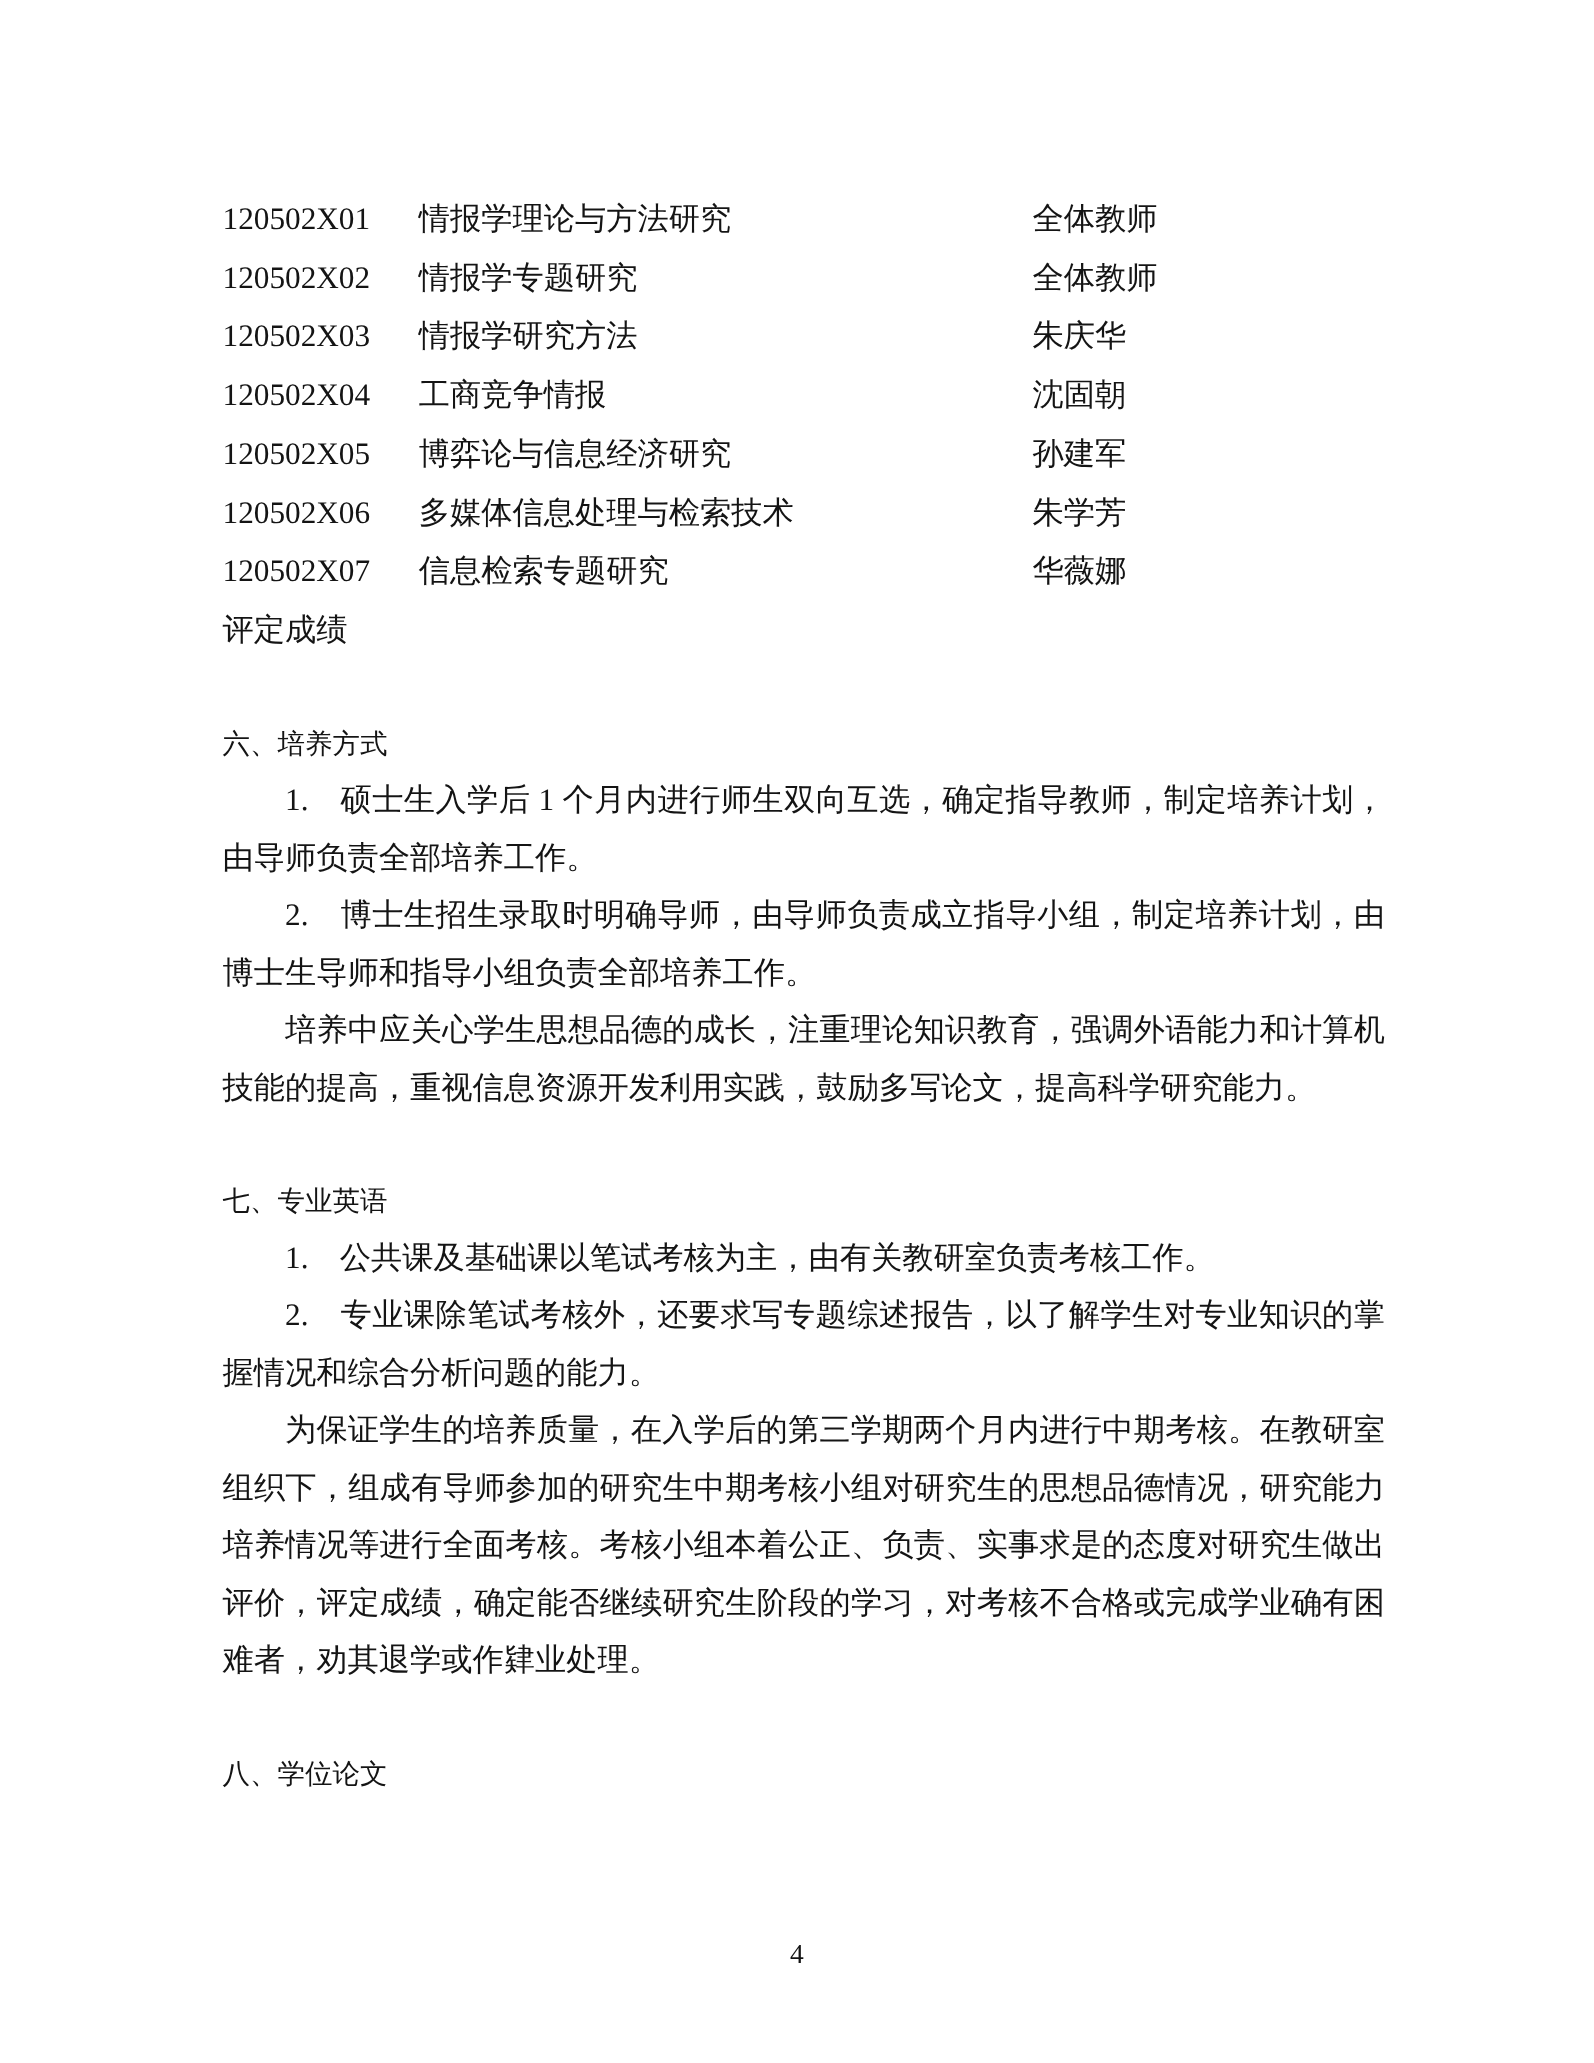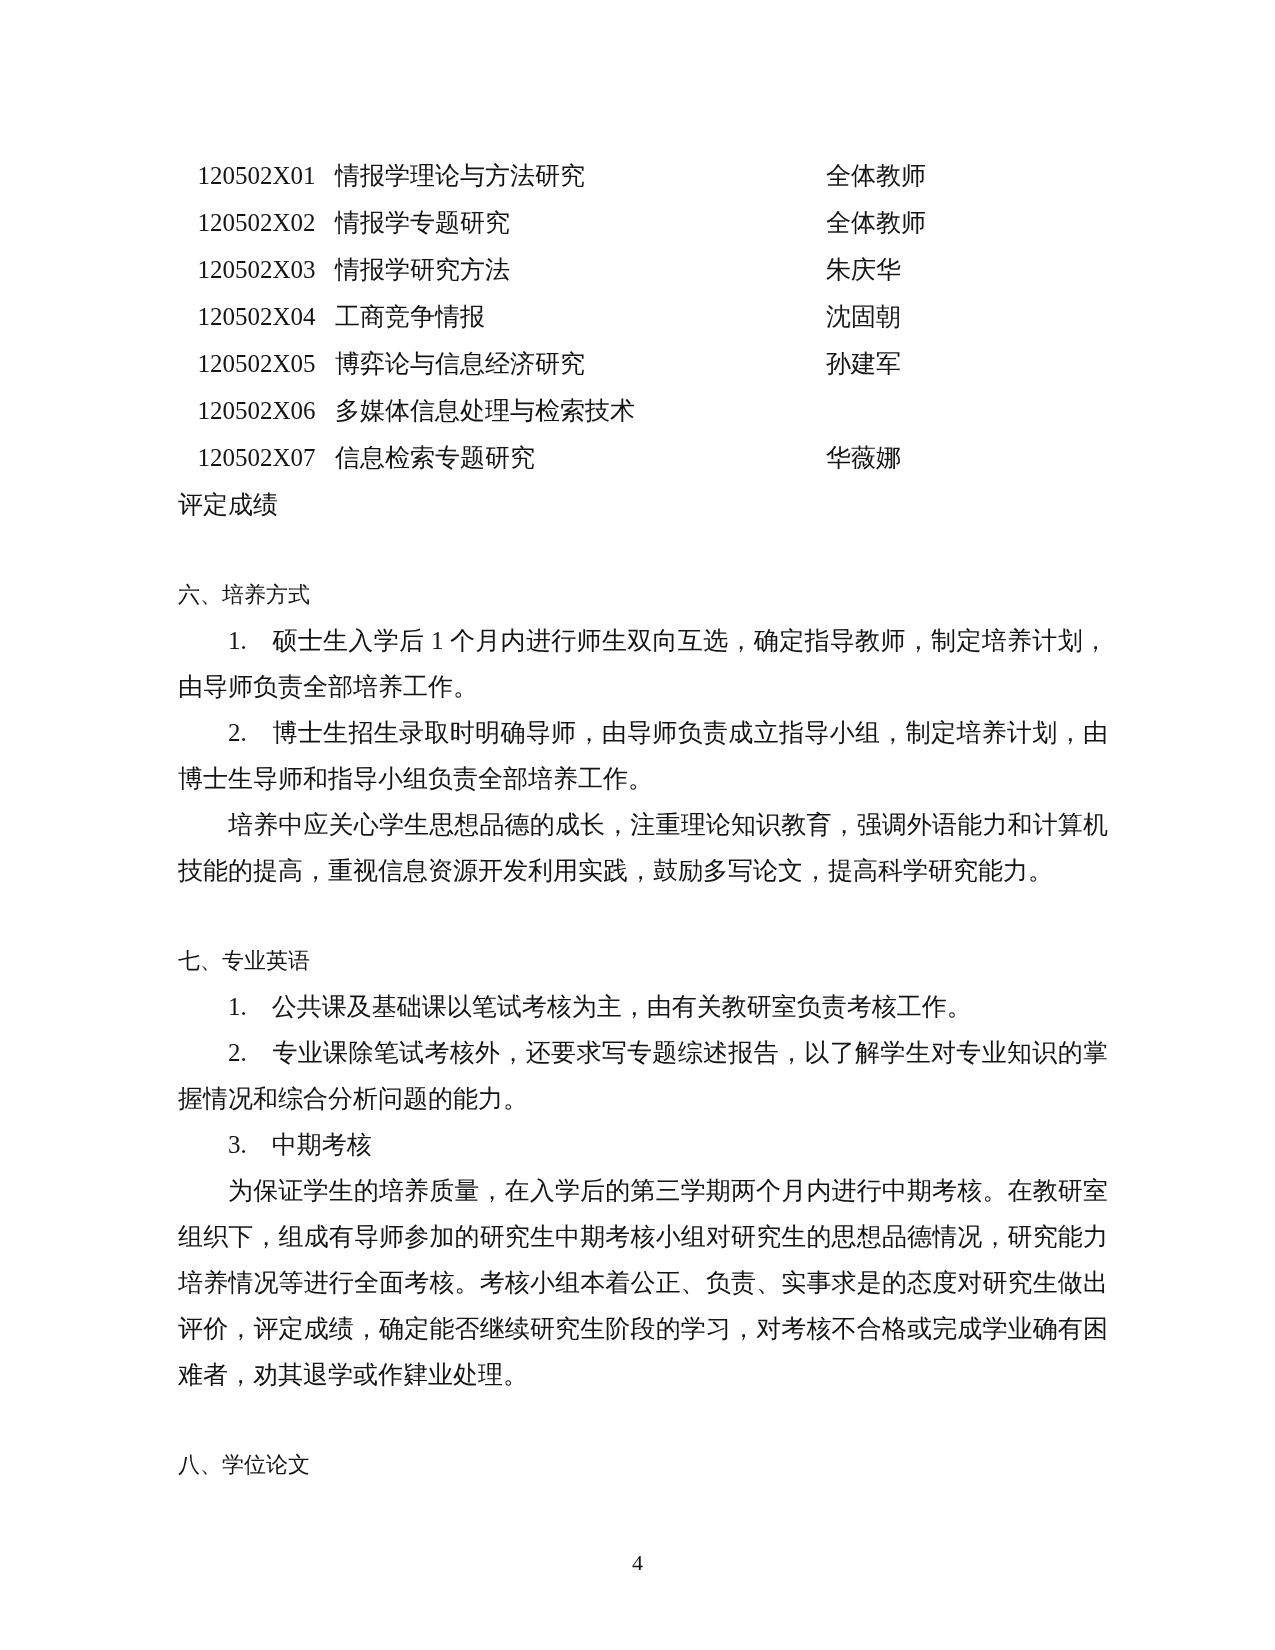--- a/index.html
+++ b/index.html
@@ -19,21 +19,21 @@
     overflow: hidden;
     box-sizing: border-box;
     padding: 152px 167px 0 178px;
   }
   .course-list { width: 100%; }
   .course-row {
     display: flex;
     line-height: 47px;
     white-space: nowrap;
   }
-  .col-code   { width: 157px; flex: 0 0 auto; text-align: center; }
+  .col-code   { width: 157px; flex: 0 0 auto; }
   .col-name   { width: 491px; flex: 0 0 auto; }
   .col-teacher{ flex: 1 1 auto; }
   .extra-row  { line-height: 47px; }
 
   .doc-section { margin-top: 44px; }
   .sec-heading {
     margin: 0;
     font-size: 22px;
     font-weight: normal;
     line-height: 46px;
@@ -88,20 +88,21 @@
 
       <div class="course-row">
         <span class="col-code">120502X05</span>
         <span class="col-name">博弈论与信息经济研究</span>
         <span class="col-teacher">孙建军</span>
       </div>
 
       <div class="course-row">
         <span class="col-code">120502X06</span>
         <span class="col-name">多媒体信息处理与检索技术</span>
+        <span class="col-teacher">朱学芳</span>
       </div>
 
       <div class="course-row">
         <span class="col-code">120502X07</span>
         <span class="col-name">信息检索专题研究</span>
         <span class="col-teacher">华薇娜</span>
       </div>
     </div>
 
   <div class="extra-row">
@@ -121,21 +122,20 @@
   </section>
 
   <section class="doc-section">
     <h2 class="sec-heading">七、专业英语</h2>
     <div>
 
         <p class="para">1.　公共课及基础课以笔试考核为主，由有关教研室负责考核工作。</p>
 
         <p class="para">2.　专业课除笔试考核外，还要求写专题综述报告，以了解学生对专业知识的掌握情况和综合分析问题的能力。</p>
 
-        <p class="para">3.　中期考核</p>
 
         <p class="para">为保证学生的培养质量，在入学后的第三学期两个月内进行中期考核。在教研室组织下，组成有导师参加的研究生中期考核小组对研究生的思想品德情况，研究能力培养情况等进行全面考核。考核小组本着公正、负责、实事求是的态度对研究生做出评价，评定成绩，确定能否继续研究生阶段的学习，对考核不合格或完成学业确有困难者，劝其退学或作肄业处理。</p>
       </div>
   </section>
 
   <section class="doc-section">
     <h2 class="sec-heading">八、学位论文</h2>
     <div>
       
     </div>

